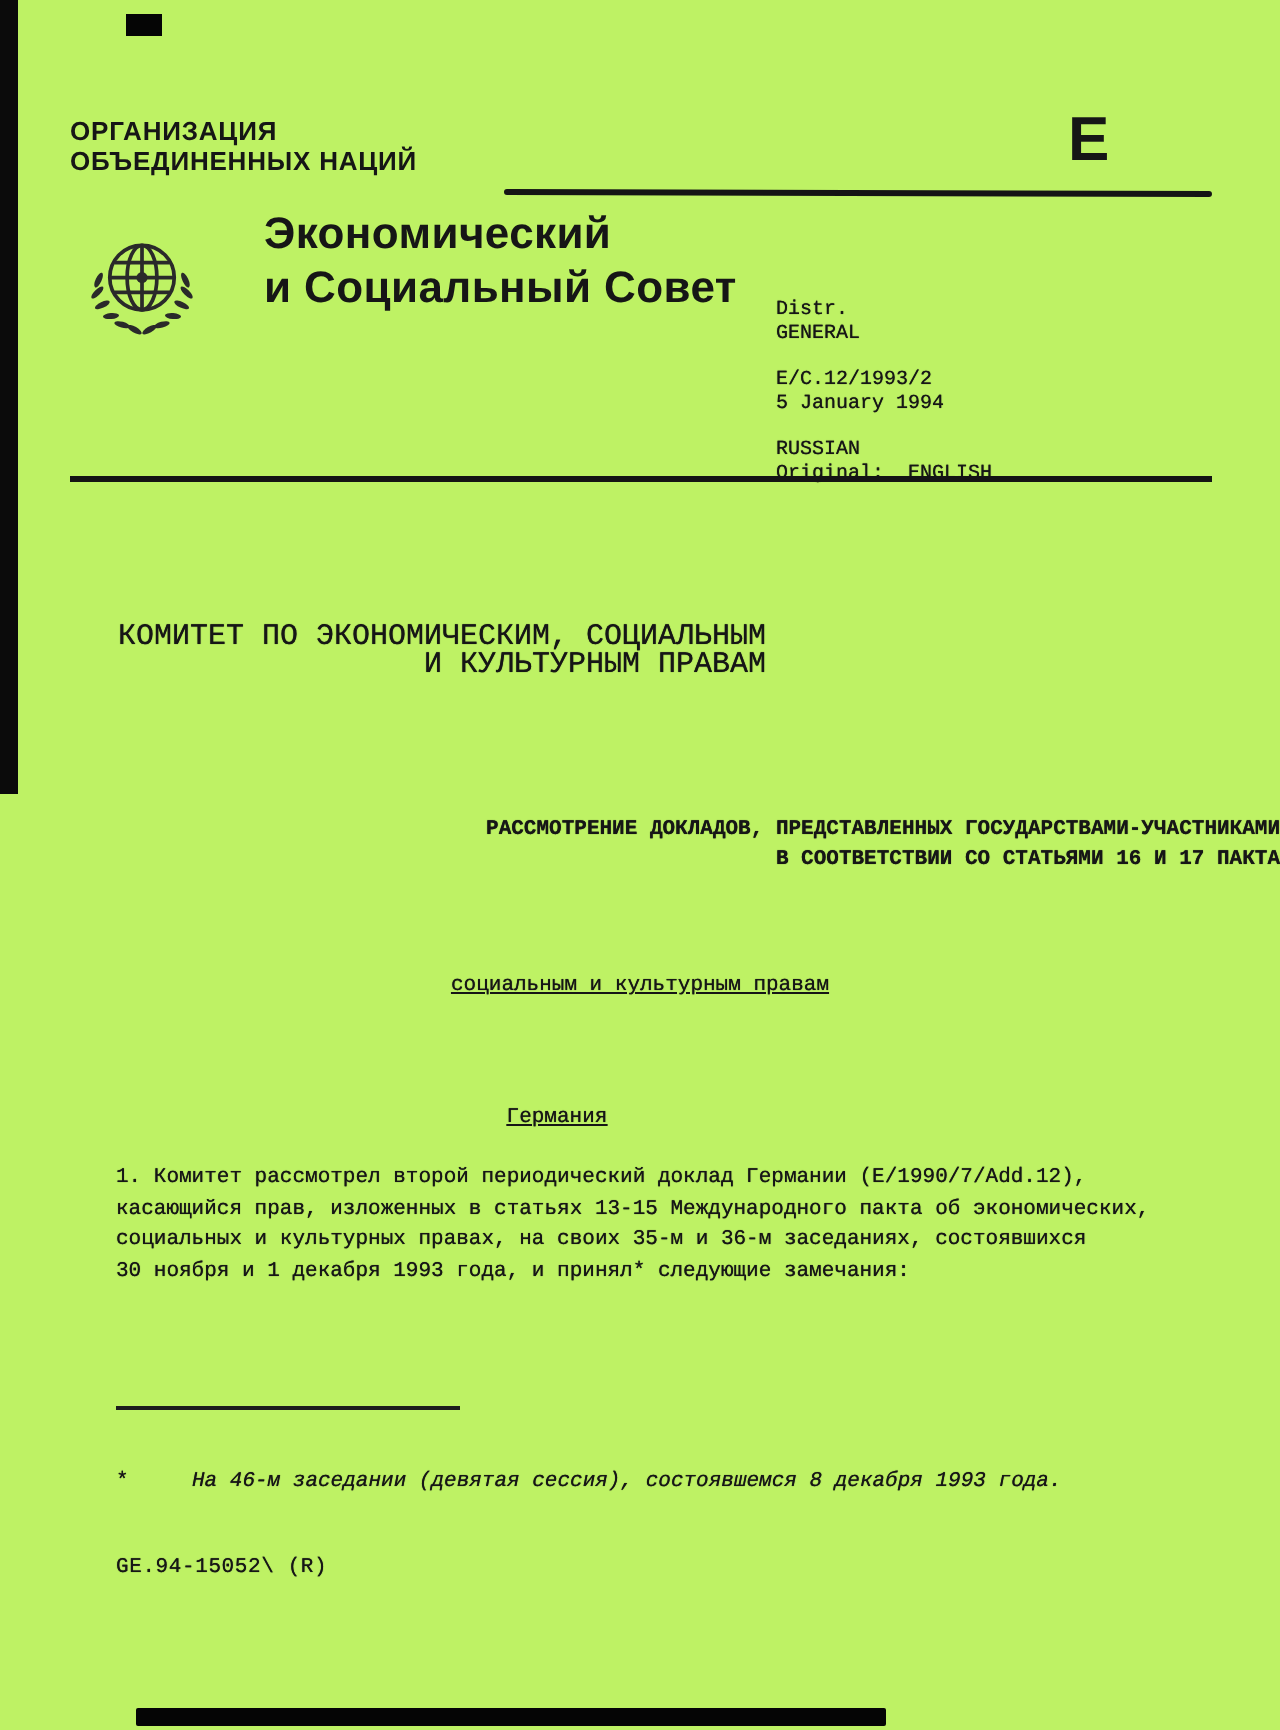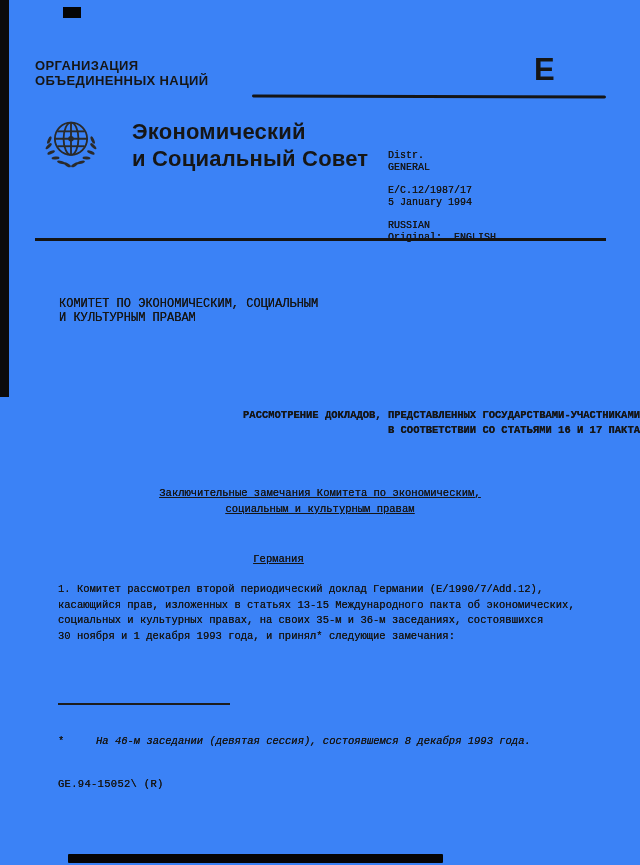--- a/index.html
+++ b/index.html
@@ -1,45 +1,45 @@
 <!DOCTYPE html>
 <html><head>
 <meta charset="utf-8">
 <style>
   html,body{margin:0;padding:0;background:#ffffff;}
   .page{
     position:relative;
     width:640px;height:865px;
-    background:#3b82f6;
+    background:#bef264;
     overflow:hidden;
     color:#161616;
     font-family:"Liberation Sans", sans-serif;
   }
   .mono{font-family:"Liberation Mono","DejaVu Sans Mono",monospace; text-shadow:0 0 0.4px currentColor;margin-top:12px;}
   .sans{font-family:"Liberation Sans","DejaVu Sans",sans-serif;}
 
   
   .scan-bar-left{position:absolute;left:0;top:0;width:9px;height:397px;background:#0b0b0b;}
   .scan-mark-top{position:absolute;left:63px;top:7px;width:18px;height:11px;background:#050505;}
   .scan-bar-bottom{position:absolute;left:68px;top:854px;width:375px;height:9px;background:#050505;border-radius:1px;}
 
   
   .org-name{position:absolute;left:35px;top:58px;font-weight:bold;font-size:13px;line-height:15px;letter-spacing:.4px;}
   .doc-letter{position:absolute;left:534px;top:52px;font-size:31px;font-weight:900;letter-spacing:1px;}
   .header-rule{position:absolute;left:252px;top:95px;width:354px;height:3px;background:#151515;border-radius:2px;transform:rotate(.15deg);}
   .masthead-rule{position:absolute;left:35px;top:238px;width:571px;height:3px;background:#141414;}
 
   .emblem{position:absolute;left:40px;top:114px;width:62px;height:62px;}
-  .council-title{position:absolute;left:132px;top:118px;font-weight:bold;font-size:22px;line-height:27px;letter-spacing:.2px;}
+  .council-title{position:absolute;left:132px;top:103px;font-weight:bold;font-size:22px;line-height:27px;letter-spacing:.2px;}
 
   .distr{position:absolute;left:388px;top:138px;font-size:10px;line-height:12px;}
   .distr .gap{height:11px;}
 
   
-  .committee{position:absolute;left:59px;top:286px;font-size:12px;line-height:13.5px;}
+  .committee{position:absolute;left:59px;top:300px;font-size:15px;line-height:13.5px;text-align:right;}
   .report-title{position:absolute;left:0;top:396px;width:640px;text-align:right;font-weight:bold;font-size:10.5px;line-height:15px;}
   .subtitle{position:absolute;left:0;top:473px;width:640px;text-align:center;font-size:10.5px;line-height:16px;}
   .subtitle div{text-decoration:underline;}
   .country{position:absolute;left:0;top:541px;width:557px;text-align:center;font-size:10.5px;text-decoration:underline;}
   .paragraph{position:absolute;left:58px;top:570px;width:545px;font-size:10.5px;line-height:15.5px;}
 
   .footnote-rule{position:absolute;left:58px;top:703px;width:172px;height:2px;background:#1d1d1d;}
   .footnote{position:absolute;left:58px;top:723px;font-size:10.5px;}
   .footnote .fn-text{position:absolute;left:38px;top:0;white-space:nowrap;font-style:italic;}
   .footer-ref{position:absolute;left:58px;top:766px;font-size:10.5px;letter-spacing:.3px;}
@@ -92,21 +92,21 @@
 
   <div class="council-title sans">
     <div>Экономический</div>
     <div>и Социальный Совет</div>
   </div>
 
   <div class="distr mono">
     <div>Distr.</div>
     <div>GENERAL</div>
     <div class="gap"></div>
-    <div>E/C.12/1987/17</div>
+    <div>E/C.12/1993/2</div>
     <div>5 January 1994</div>
     <div class="gap"></div>
     <div>RUSSIAN</div>
     <div>
       <span>Original:</span>&nbsp;&nbsp;<span>ENGLISH</span>
     </div>
   </div>
 
   <div class="masthead-rule"></div>
 
@@ -114,21 +114,20 @@
     <div>КОМИТЕТ ПО ЭКОНОМИЧЕСКИМ, СОЦИАЛЬНЫМ</div>
     <div>И КУЛЬТУРНЫМ ПРАВАМ</div>
   </div>
 
   <div class="report-title mono">
     <div>РАССМОТРЕНИЕ ДОКЛАДОВ, ПРЕДСТАВЛЕННЫХ ГОСУДАРСТВАМИ-УЧАСТНИКАМИ</div>
     <div>В СООТВЕТСТВИИ СО СТАТЬЯМИ 16 И 17 ПАКТА</div>
   </div>
 
   <div class="subtitle mono">
-    <div>Заключительные замечания Комитета по экономическим,</div>
     <div>социальным и культурным правам</div>
   </div>
 
   <div class="country mono">Германия</div>
 
   <div class="paragraph mono">
     <div>1.   Комитет рассмотрел второй периодический доклад Германии (E/1990/7/Add.12),</div>
     <div>касающийся прав, изложенных в статьях 13-15 Международного пакта об экономических,</div>
     <div>социальных и культурных правах, на своих 35-м и 36-м заседаниях, состоявшихся</div>
     <div>30 ноября и 1 декабря 1993 года, и принял* следующие замечания:</div>

